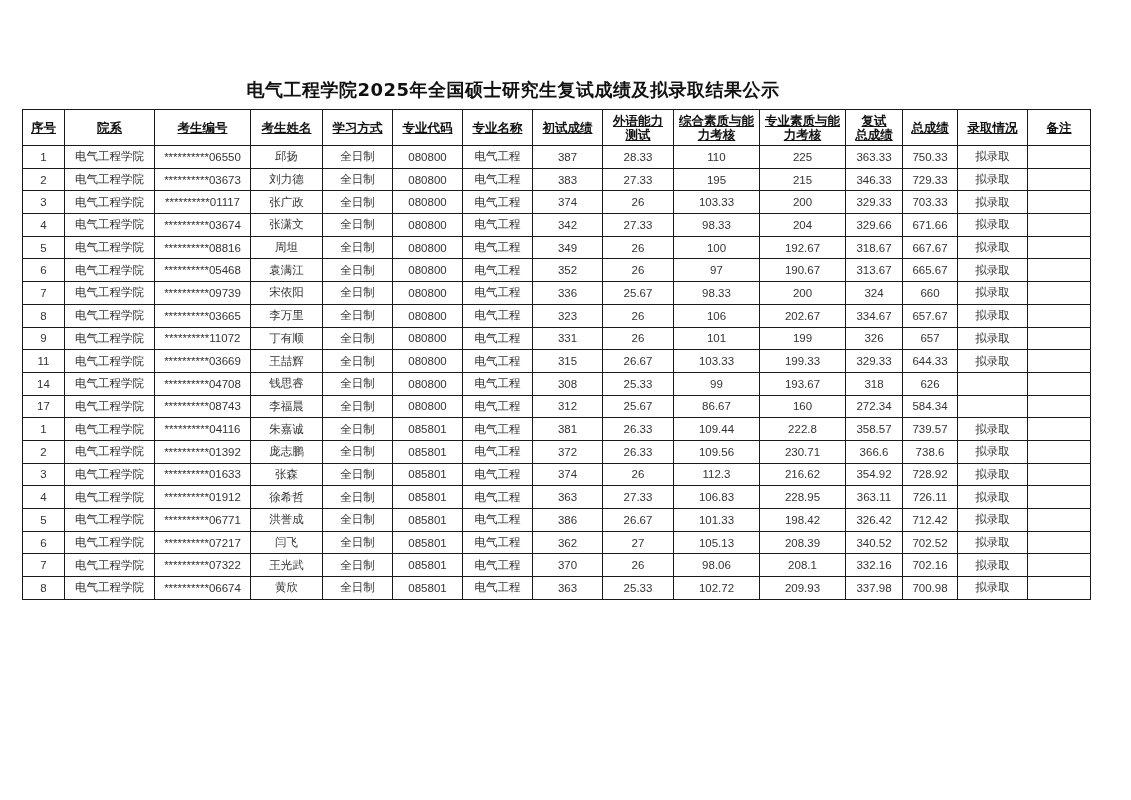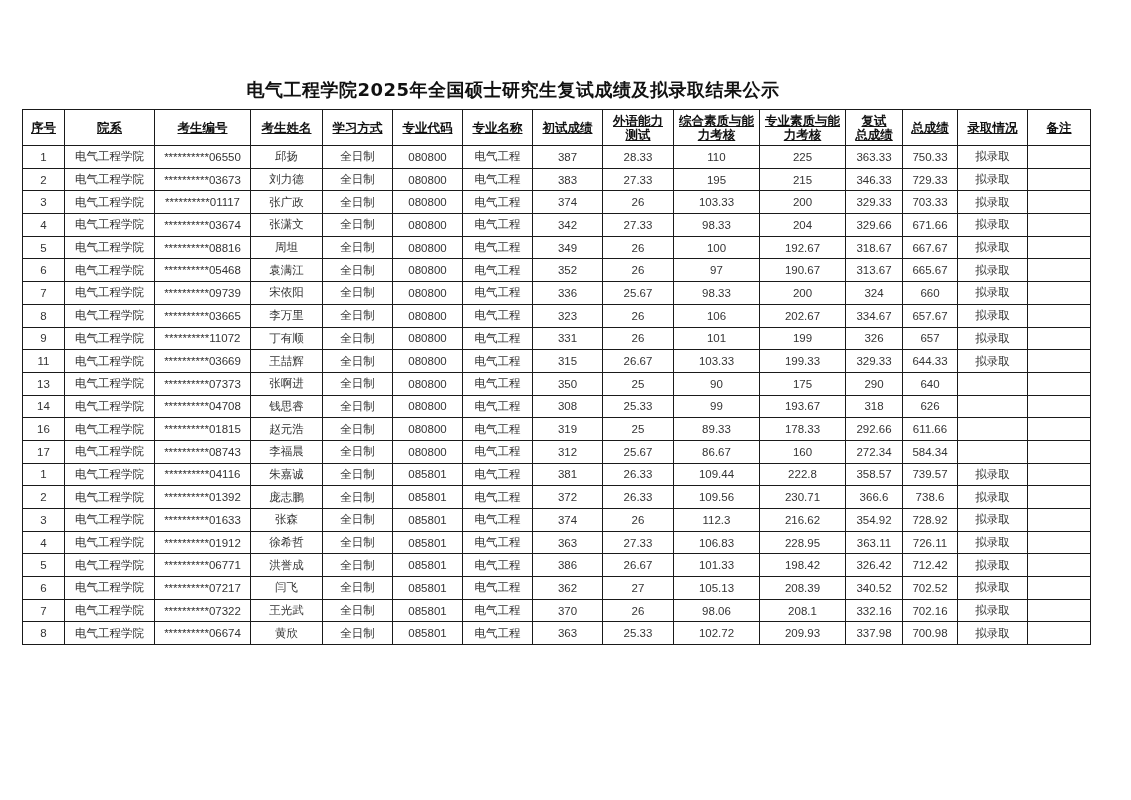--- a/index.html
+++ b/index.html
@@ -222,71 +222,37 @@
         <td>315</td>
         <td>26.67</td>
         <td>103.33</td>
         <td>199.33</td>
         <td>329.33</td>
         <td>644.33</td>
         <td class="cn">拟录取</td>
         <td></td>
       </tr>
       <tr>
-        <td>13</td>
-        <td class="cn">电气工程学院</td>
-        <td>**********07373</td>
-        <td class="cn">张啊进</td>
-        <td class="cn">全日制</td>
-        <td>080800</td>
-        <td class="cn">电气工程</td>
-        <td>350</td>
-        <td>25</td>
-        <td>90</td>
-        <td>175</td>
-        <td>290</td>
-        <td>640</td>
-        <td class="cn"></td>
-        <td></td>
-      </tr>
-      <tr>
         <td>14</td>
         <td class="cn">电气工程学院</td>
         <td>**********04708</td>
         <td class="cn">钱思睿</td>
         <td class="cn">全日制</td>
         <td>080800</td>
         <td class="cn">电气工程</td>
         <td>308</td>
         <td>25.33</td>
         <td>99</td>
         <td>193.67</td>
         <td>318</td>
         <td>626</td>
         <td class="cn"></td>
         <td></td>
       </tr>
       <tr>
-        <td>16</td>
-        <td class="cn">电气工程学院</td>
-        <td>**********01815</td>
-        <td class="cn">赵元浩</td>
-        <td class="cn">全日制</td>
-        <td>080800</td>
-        <td class="cn">电气工程</td>
-        <td>319</td>
-        <td>25</td>
-        <td>89.33</td>
-        <td>178.33</td>
-        <td>292.66</td>
-        <td>611.66</td>
-        <td class="cn"></td>
-        <td></td>
-      </tr>
-      <tr>
         <td>17</td>
         <td class="cn">电气工程学院</td>
         <td>**********08743</td>
         <td class="cn">李福晨</td>
         <td class="cn">全日制</td>
         <td>080800</td>
         <td class="cn">电气工程</td>
         <td>312</td>
         <td>25.67</td>
         <td>86.67</td>

